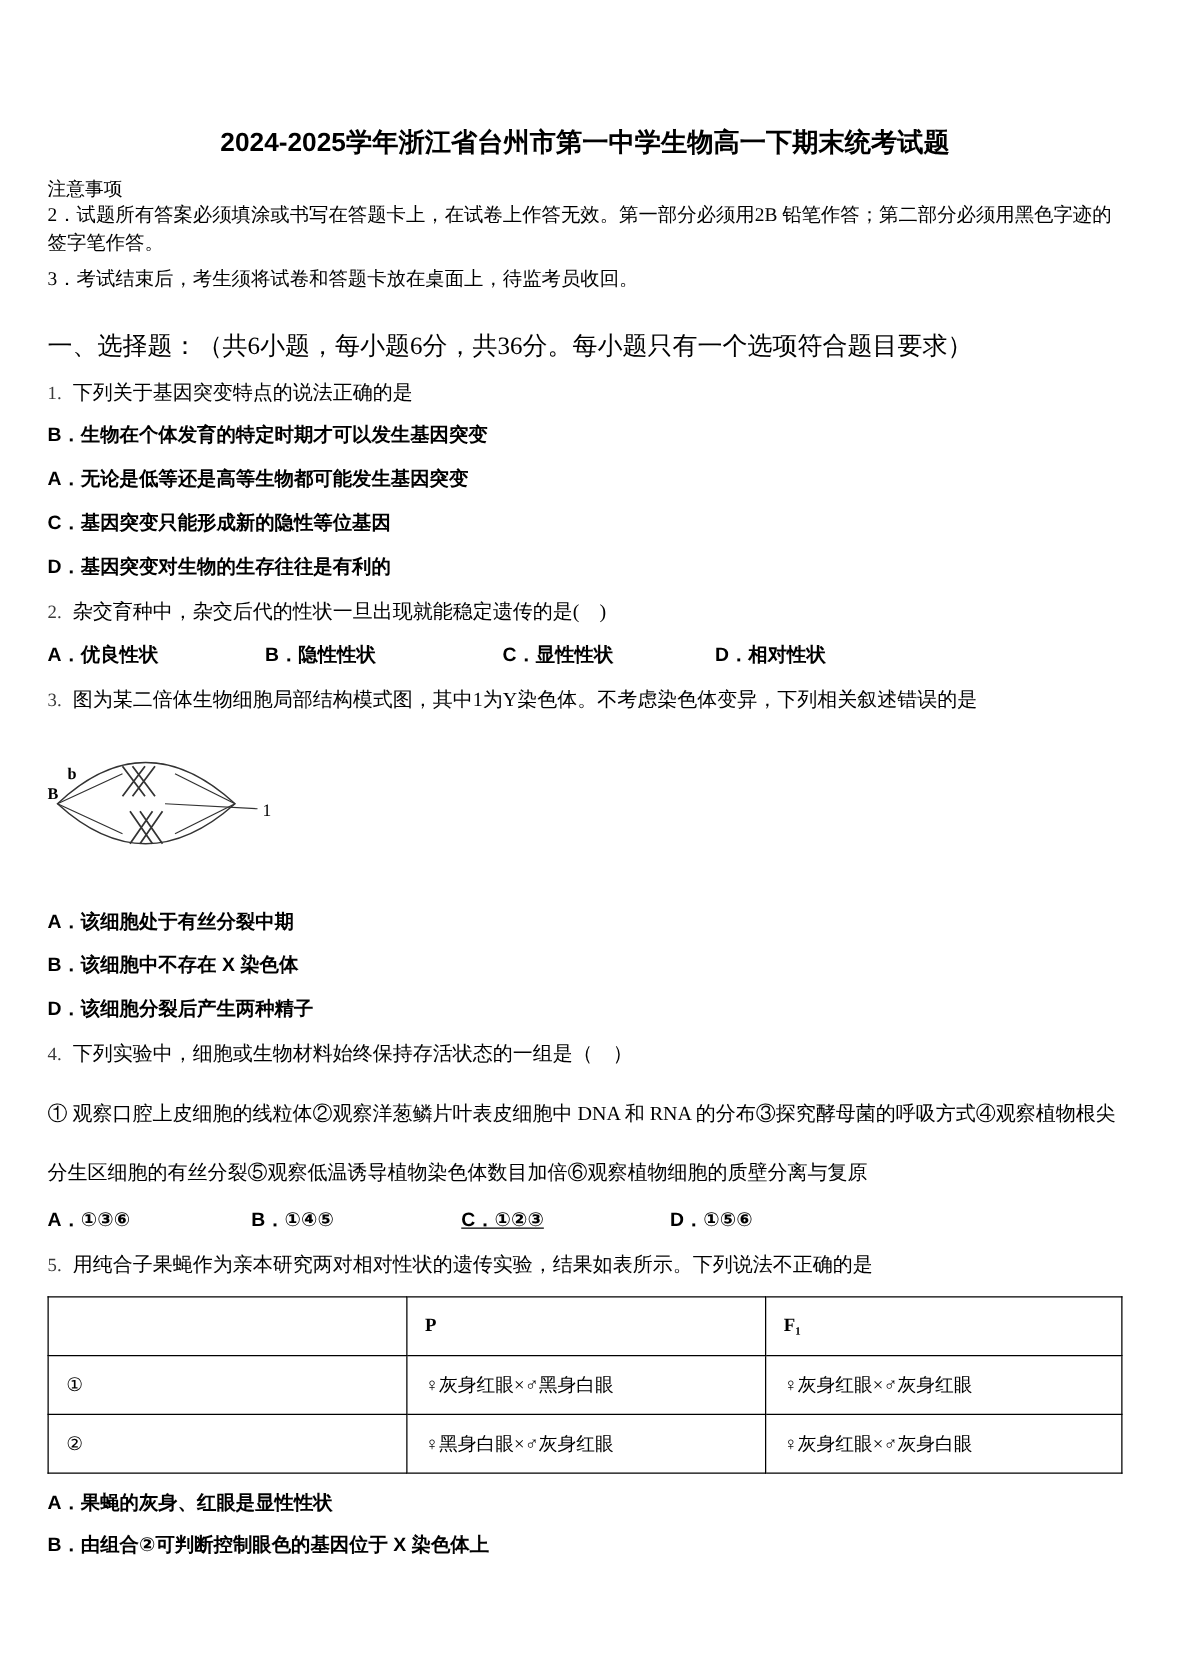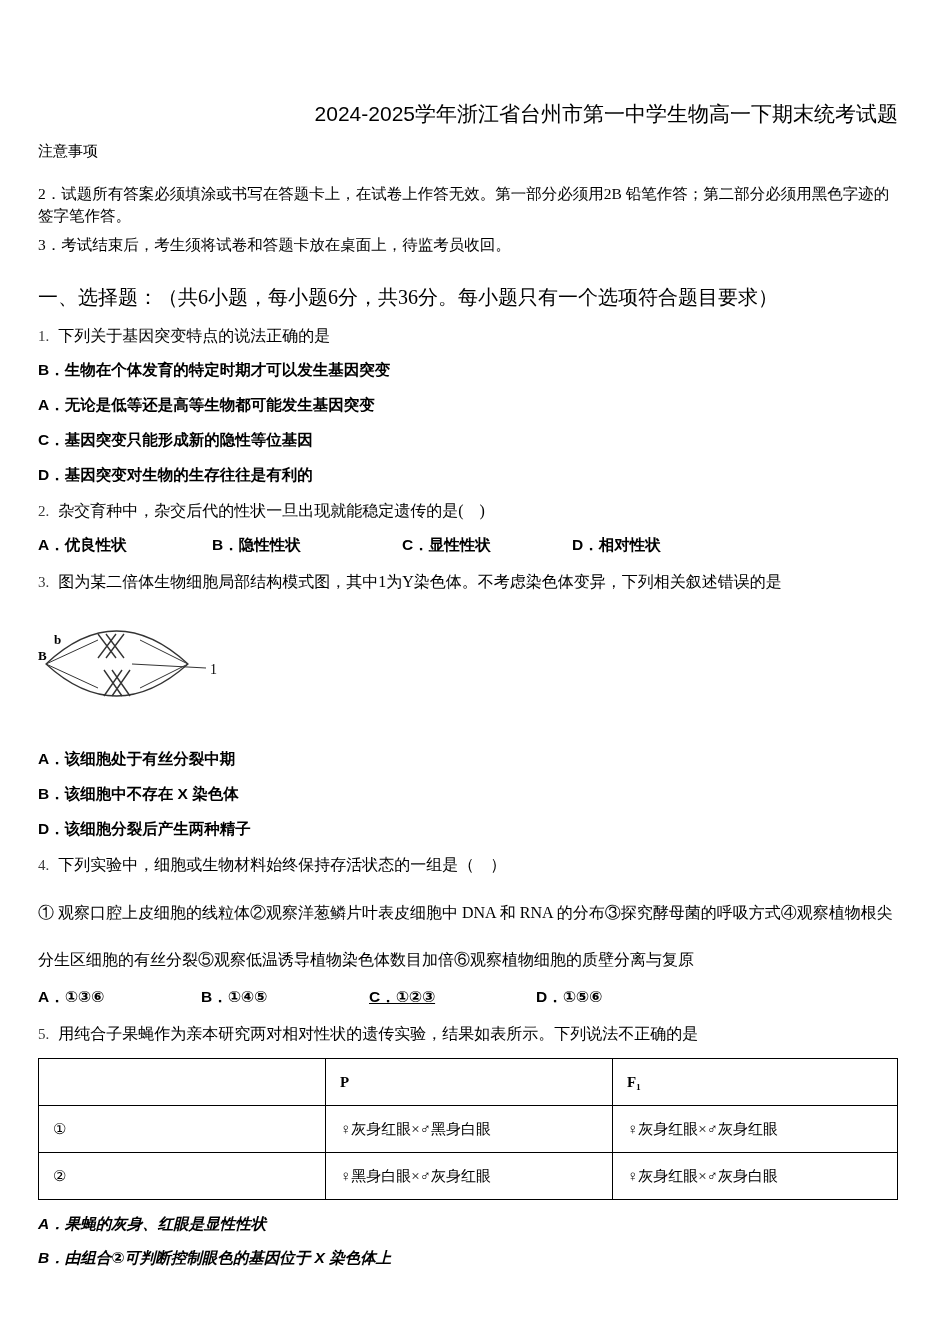--- a/index.html
+++ b/index.html
@@ -5,27 +5,27 @@
   * { margin:0; padding:0; box-sizing:border-box; }
   html, body { background:#ffffff; }
   body {
     width:950px; height:1344px; overflow:hidden;
     font-family:"Liberation Serif","DejaVu Serif",serif;
     color:#000;
   }
   .page { padding:100px 52px 0 38px; }
 
   .title {
-    text-align:right;
+    text-align:center;
     font-family:"Liberation Sans","DejaVu Sans",sans-serif;
-    font-size:21px; font-weight:normal;
+    font-size:21px; font-weight:bold;
     margin-bottom:14px;
   }
 
-  .note-header { font-size:15px; margin-bottom:22px; }
+  .note-header { font-size:15px; margin-bottom:1px; }
   .note { font-size:15.5px; line-height:22px; margin-bottom:7px; }
 
   .section { font-size:20px; margin:28px 0 14px; }
 
   .question { margin-bottom:4px; }
   .stem { font-size:16px; line-height:22px; margin-bottom:13px; }
   .qnum { color:#3a3a3a; font-size:15px; margin-right:9px; }
 
   .opt {
     font-family:"Liberation Sans","DejaVu Sans",sans-serif;
@@ -50,21 +50,21 @@
   .q5-table {
     width:100%; border-collapse:collapse; table-layout:fixed;
     margin:10px 0 14px 0;
   }
   .q5-table th, .q5-table td {
     border:1px solid #000; height:47px;
     padding:4px 14px; font-size:15px;
     text-align:left; vertical-align:middle;
   }
   .q5-table th { font-weight:bold; }
-  .q5-options .opt { margin-bottom:14px;font-style:italic; }
+  .q5-options .opt { margin-bottom:14px; }
 </style>
 </head>
 <body>
 
 <div class="page">
 
   <h1 class="title">2024-2025学年浙江省台州市第一中学生物高一下期末统考试题</h1>
 
   <div>
     <p class="note-header">注意事项</p>

